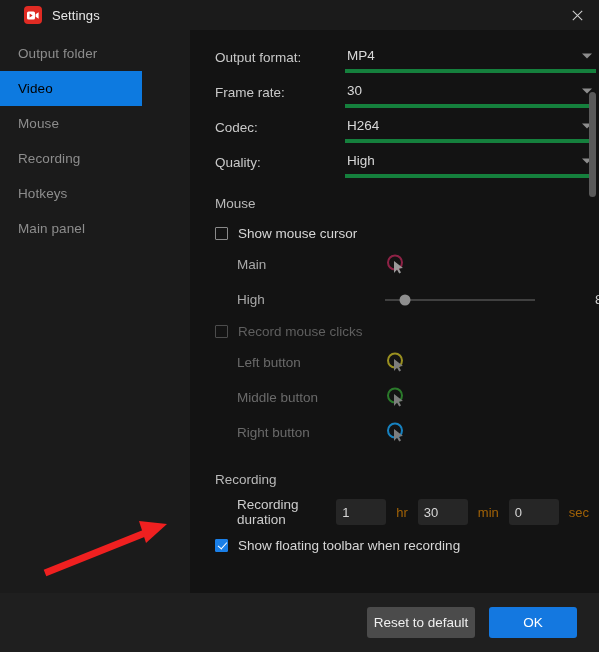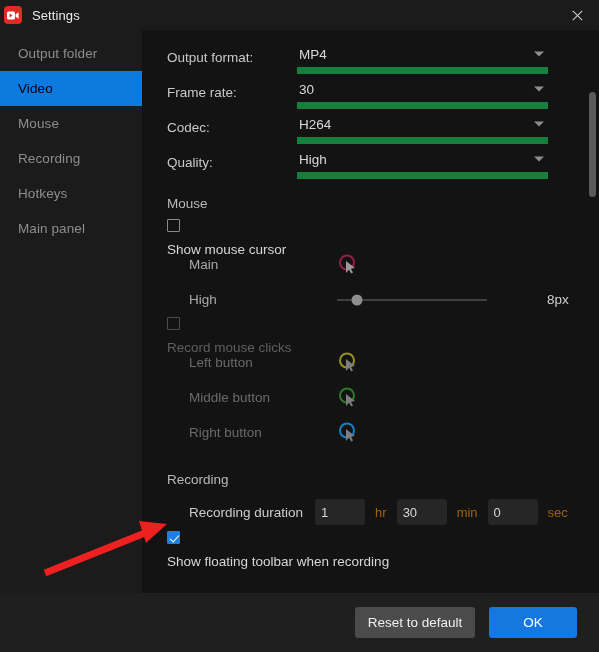--- a/index.html
+++ b/index.html
@@ -17,21 +17,21 @@
     position: absolute; inset: 0;
     background: #1b1b1b;
     display: flex; flex-direction: column;
   }
 
   
   .titlebar {
     height: 30px; min-height: 30px;
     background: #1b1b1b;
     display: flex; align-items: center;
-    padding-left: 4px;
+    padding-left: 24px;
     position: relative;
   }
   .app-icon {
     width: 18px; height: 18px;
     background: #e02b23;
     border-radius: 4px;
     display: flex; align-items: center; justify-content: center;
     flex: none;
   }
   .app-icon svg { display:block; }
@@ -44,21 +44,21 @@
   .close-btn {
     position: absolute; right: 0; top: 0;
     width: 44px; height: 30px;
     display: flex; align-items: center; justify-content: center;
     color: #c8c8c8;
     font-size: 13px;
     line-height: 1;
   }
 
   
-  .body-split { flex: 1; display: flex; min-height: 0; }
+  .body-split { flex: 1; display: flex; min-height: 0; gap: 48px; }
 
   
   .sidebar {
     width: 142px; min-width: 142px;
     background: #1b1b1b;
     padding-top: 6px;
   }
   .side-item {
     height: 35px;
     display: flex; align-items: center;
@@ -86,21 +86,21 @@
     display: flex; align-items: center;
   }
   .form-label {
     width: 130px;
     color: #c9c9c9;
     font-size: 13.5px;
   }
   .select {
     width: 251px;
     position: relative;
-    border-bottom: 7px solid #15803d;
+    border-bottom: 4px solid #15803d;
     height: 26px;
     display: flex; align-items: center;
   }
   .select-value {
     color: #d8d8d8;
     font-size: 13.5px;
     padding-left: 2px;
   }
   .caret {
     position: absolute; right: 4px; top: 50%;
@@ -114,23 +114,22 @@
   .section-title {
     color: #b9b9b9;
     font-size: 13.5px;
     margin-top: 16px;
     margin-bottom: 8px;
   }
   .section-title.recording { margin-top: 22px; }
 
   .check-row {
     height: 28px;
-    display: flex; align-items: flex-start;
+    display: flex; align-items: center;
     gap: 10px;
-    flex-direction: column;
   }
   .cbox {
     width: 13px; height: 13px;
     border: 1px solid #8a8a8a;
     border-radius: 1px;
     box-sizing: border-box;
     flex: none;
   }
   .cbox.dim { border-color: #4c4c4c; }
   .cbox.checked {
@@ -230,21 +229,21 @@
     gap: 14px;
   }
   .btn {
     border: none; border-radius: 3px;
     font-family: "Liberation Sans", sans-serif;
     font-size: 13.5px;
     cursor: default;
   }
   .btn-secondary {
     background: #4b4b4b; color: #f0f0f0;
-    width: 120px; height: 31px;
+    width: 108px; height: 31px;
   }
   .btn-primary {
     background: #1478e0; color: #ffffff;
     width: 88px; height: 31px;
   }
 
   
   .annotation {
     position: absolute; left: 0; top: 0;
     width: 599px; height: 652px;

